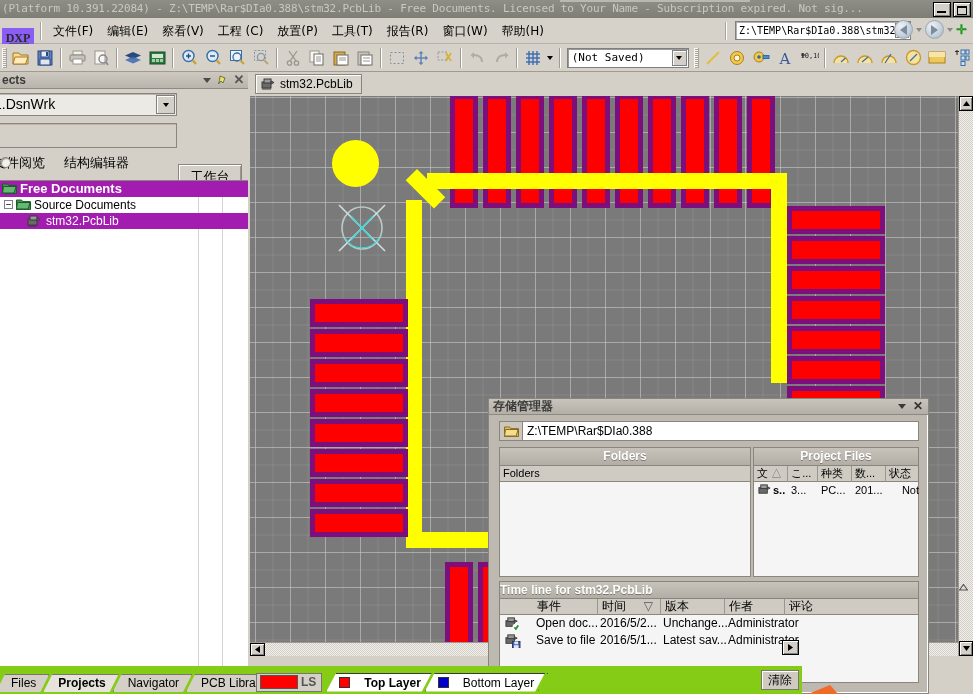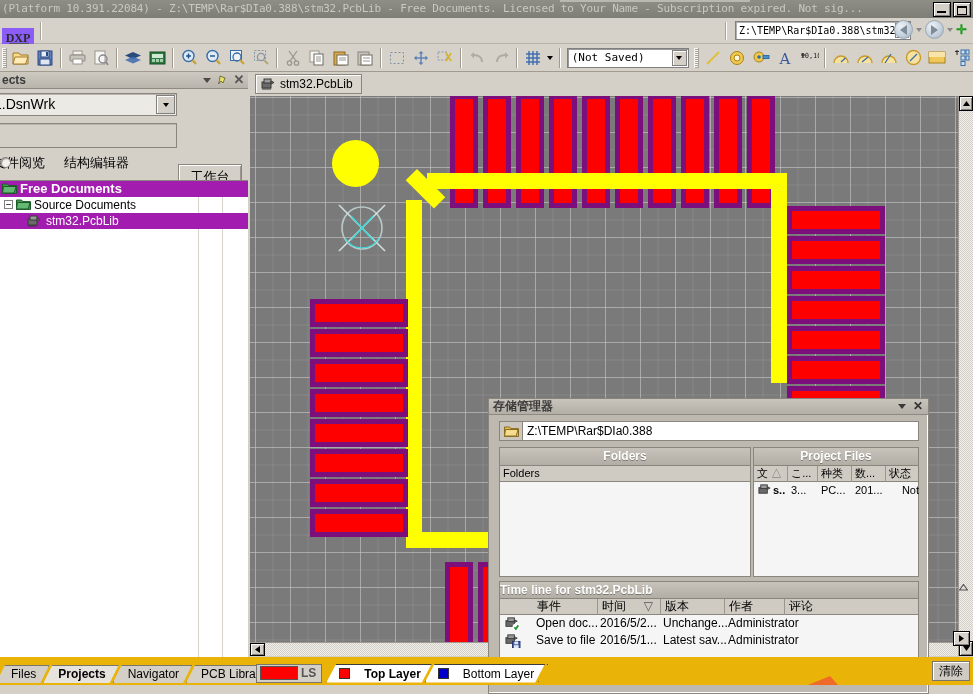--- a/index.html
+++ b/index.html
@@ -288,21 +288,21 @@
     font-family:"Liberation Sans",sans-serif;}
   .tl-colhdr { height:16px; background:#cfcbc3; border-bottom:1px solid #8a867e; position:relative; }
   .tl-colhdr .c { position:absolute; top:0; height:16px; border-right:1px solid #9a968e;
     padding-left:4px; font-size:12px; line-height:15px; white-space:nowrap;
     font-family:"DejaVu Sans",sans-serif;}
   .tl-row { position:relative; height:16px; font-size:12px; line-height:16px;
     font-family:"Liberation Sans",sans-serif; }
   .tl-row .c { position:absolute; top:0; white-space:nowrap; overflow:hidden; }
 
   
-  .bottomArea { position:absolute; left:0; bottom:9px; width:973px; height:28px; background:#eab308; }
+  .bottomArea { position:absolute; left:0; bottom:0; width:802px; height:28px; background:#84cc16; }
   .tabstrip { position:absolute; left:0; bottom:2px; height:19px; display:flex; align-items:flex-end; }
   .vtab {
     position:relative; height:18px; padding:0 12px 0 14px;
     background:#d4d0c8; border:1px solid #7a766e; border-bottom:none;
     font-size:12px; line-height:17px; white-space:nowrap;
     font-family:"Liberation Sans",sans-serif;
     margin-right:-6px;
     clip-path: polygon(9px 0, 100% 0, calc(100% - 9px) 100%, 0 100%);
   }
   .vtab.active { font-weight:bold; background:#e6e3dd; }
@@ -352,20 +352,31 @@
         </span>
       <span class="win-btn wb-max">
           <i></i>
         </span>
     </span>
   </div>
 
   <div class="menubar">
     <div class="dxp-btn">DXP</div>
     <div class="menu-sep" style="left:40px;"></div>
+    <div class="menu-items">
+      <div class="menu-item">文件(F)</div>
+      <div class="menu-item">编辑(E)</div>
+      <div class="menu-item">察看(V)</div>
+      <div class="menu-item">工程 (C)</div>
+      <div class="menu-item">放置(P)</div>
+      <div class="menu-item">工具(T)</div>
+      <div class="menu-item">报告(R)</div>
+      <div class="menu-item">窗口(W)</div>
+      <div class="menu-item">帮助(H)</div>
+    </div>
 
     <div class="menu-sep" style="right:246px;"></div>
     <div class="addr-wrap">
       <div class="addr-box">
         <span>Z:\TEMP\Rar$DIa0.388\stm32.PcbI</span>
         <span class="addr-arrow">
             <span class="tri-d"></span>
           </span>
       </div>
     </div>

